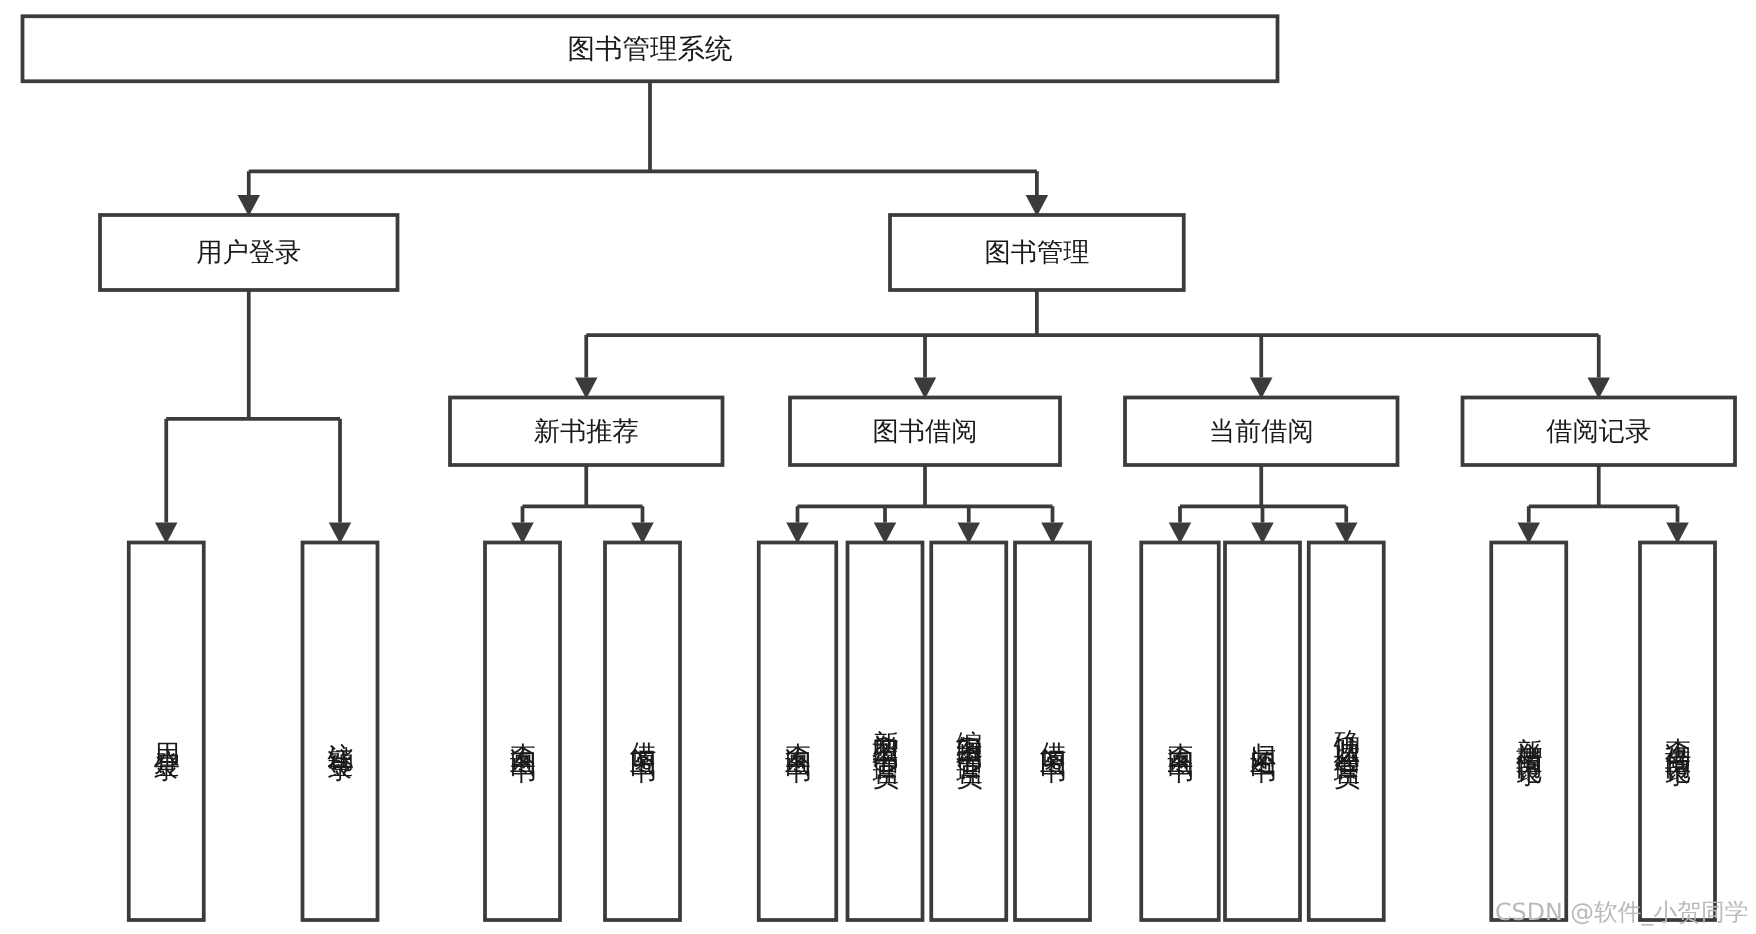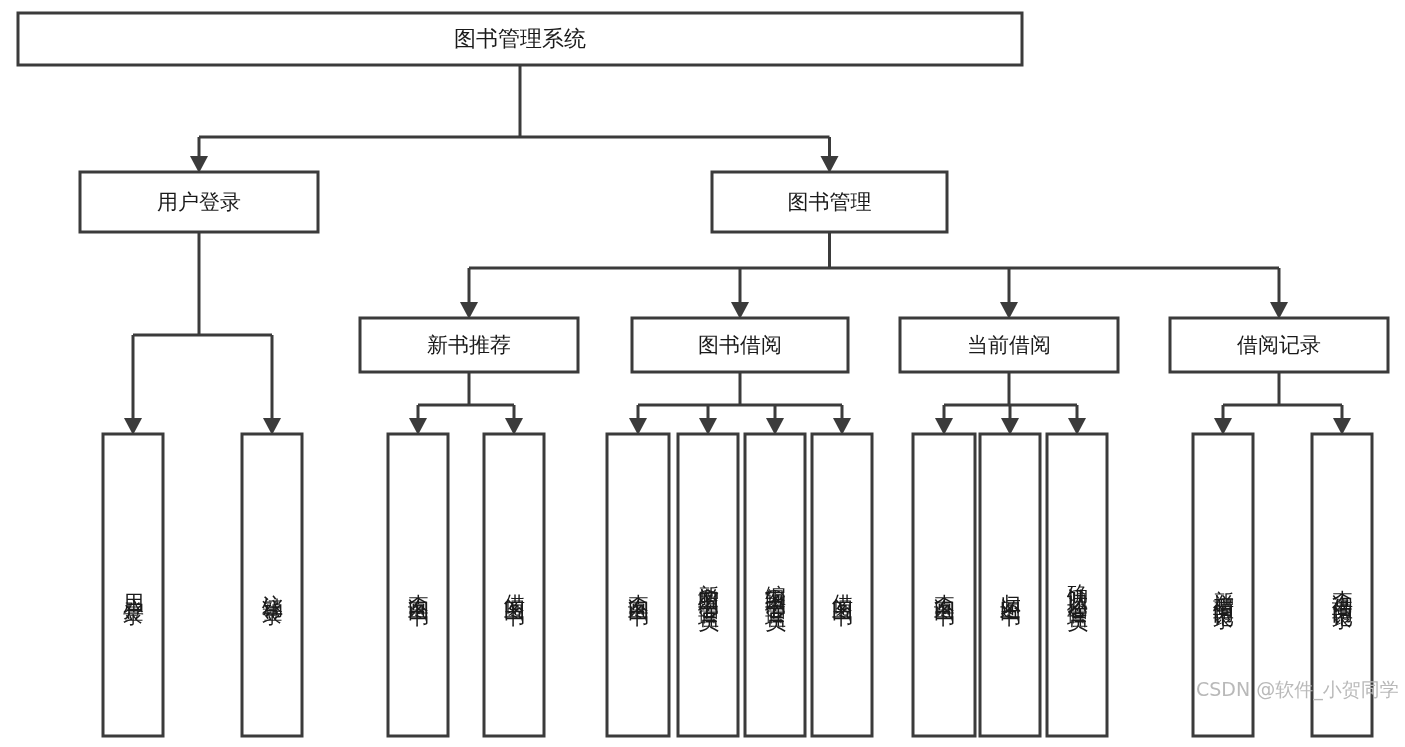--- a/index.html
+++ b/index.html
@@ -189,14 +189,14 @@
       <div class="vlabel" style="left: 607px; top: 434px; width: 62px; height: 302px;">查询图书</div>
       <div class="vlabel" style="left: 678px; top: 434px; width: 60px; height: 302px;">新增图书（管理员）</div>
       <div class="vlabel" style="left: 745px; top: 434px; width: 60px; height: 302px;">编辑图书（管理员）</div>
       <div class="vlabel" style="left: 812px; top: 434px; width: 60px; height: 302px;">借阅图书</div>
       <div class="vlabel" style="left: 913px; top: 434px; width: 62px; height: 302px;">查询图书</div>
       <div class="vlabel" style="left: 980px; top: 434px; width: 60px; height: 302px;">归还图书</div>
       <div class="vlabel" style="left: 1047px; top: 434px; width: 60px; height: 302px;">确认归还（管理员）</div>
       <div class="vlabel" style="left: 1193px; top: 434px; width: 60px; height: 302px;">新增借阅记录</div>
       <div class="vlabel" style="left: 1312px; top: 434px; width: 60px; height: 302px;">查询借阅记录</div>
     </div>
-  <div class="watermark" style="left: 1196px; top: 677px;">CSDN @软件_小贺同学</div>
+  <div class="watermark" style="left: 1196px; top: 717px;">CSDN @软件_小贺同学</div>
 </div>
 
 </body></html>

